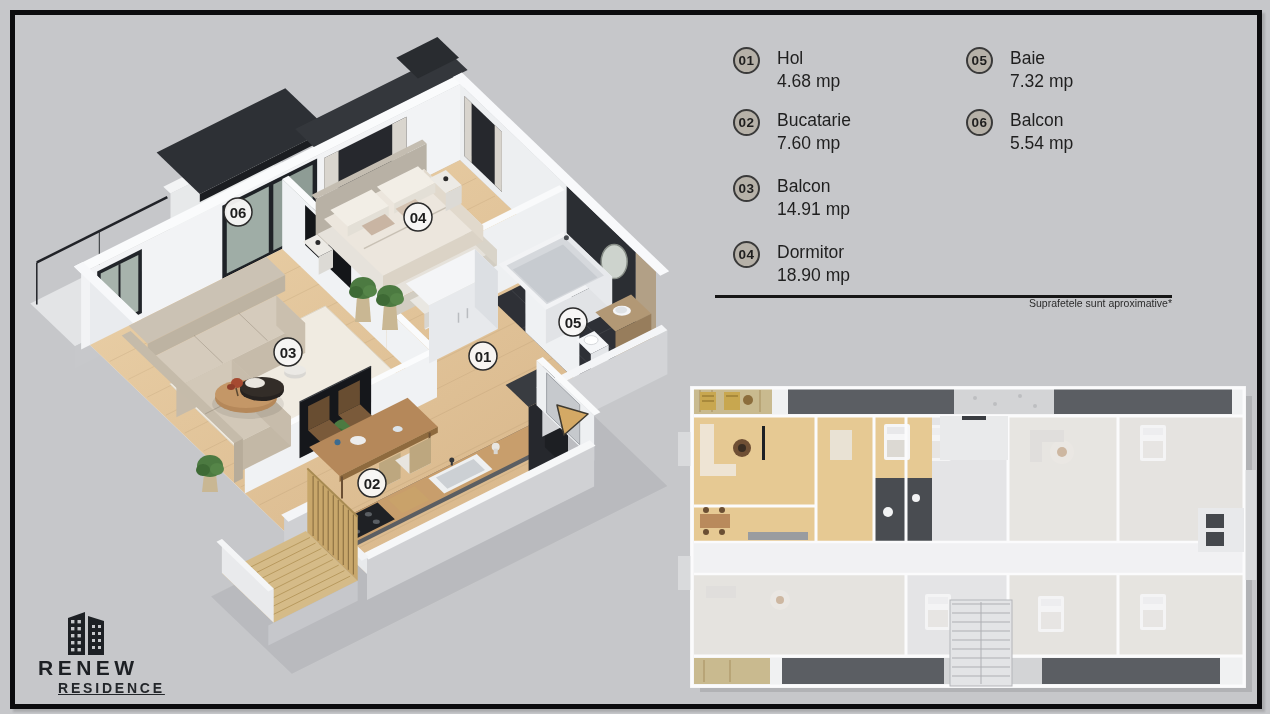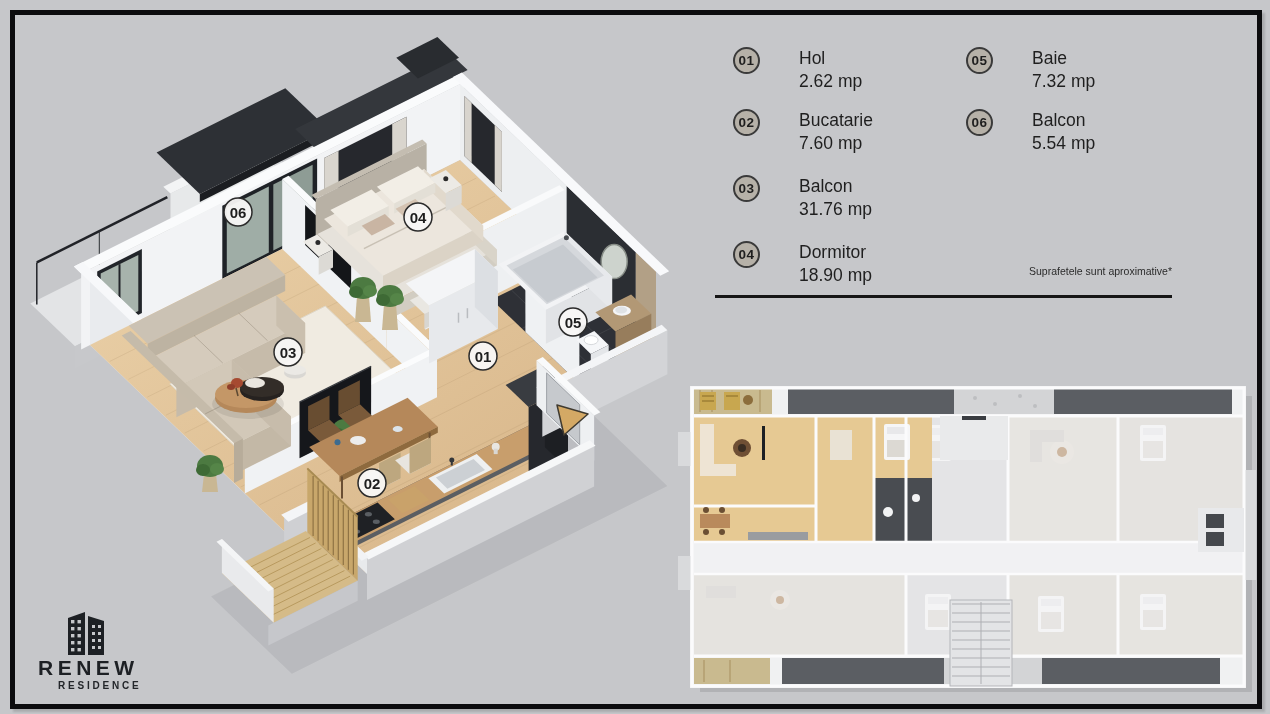--- a/index.html
+++ b/index.html
@@ -9,32 +9,32 @@
   .frame{position:absolute;left:10px;top:10px;width:1242px;height:689px;
     border:5px solid #0c0c0e;z-index:5;pointer-events:none;
     box-shadow:3px 3px 2px rgba(0,0,0,0.14);}
   
   .lg-row{position:absolute;display:flex;gap:17px;z-index:3;}
   .lg-badge{width:27px;height:27px;border-radius:50%;background:#b6b1a8;
     border:2px solid #3a3a3a;color:#1e1e1e;font-size:13.5px;font-weight:700;
     display:flex;align-items:center;justify-content:center;box-sizing:border-box;
     flex:0 0 27px;letter-spacing:.5px;}
   .lg-text{display:flex;flex-direction:column;}
-  .lg-name,.lg-area{font-size:17.5px;line-height:23px;color:#1f1f1f;margin-left:22px;}
+  .lg-name,.lg-area{font-size:17.5px;line-height:23px;color:#1f1f1f;}
   .divider{position:absolute;left:715px;top:295px;width:457px;height:3px;background:#161616;z-index:3;}
-  .disclaimer{position:absolute;left:715px;top:265px;width:457px;text-align:right;
+  .disclaimer{position:absolute;left:715px;top:297px;width:457px;text-align:right;
     font-size:10.5px;color:#2b2b2b;z-index:3;}
   .total{position:absolute;left:777px;top:306px;font-size:18.5px;color:#141414;z-index:3;}
   
   .logo{position:absolute;left:34px;top:604px;width:200px;height:96px;z-index:3;}
   .logo-icon{position:absolute;left:32px;top:4px;}
   .logo-name{position:absolute;left:4px;top:52px;font-size:21px;font-weight:700;
     letter-spacing:4.5px;color:#1d2024;}
-  .logo-sub{position:absolute;left:24px;top:76px;font-size:10px;font-weight:600;
-    letter-spacing:2.8px;color:#23262a;}
+  .logo-sub{position:absolute;left:24px;top:76px;font-size:14px;font-weight:600;
+    letter-spacing:2.8px;color:#23262a;text-decoration:underline;}
 </style>
 </head>
 <body>
 
 <div class="canvas">
 
   <svg id="scene" width="1270" height="714" viewBox="0 0 1270 714">
     <defs>
       <linearGradient id="wg" x1="0" y1="0" x2="1" y2="1">
         <stop offset="0" stop-color="#ecd3ab"></stop>
@@ -414,35 +414,35 @@
           <circle cx="238" cy="212" r="14" fill="#f8f7f5" fill-opacity="0.95" stroke="#2b2b2b" stroke-width="1.5"></circle>
           <text x="238" y="217.5" text-anchor="middle" font-size="15" font-weight="bold" fill="#1d1d1d" font-family="Liberation Sans, sans-serif">06</text>
         </g>
       </g>
   </svg>
 
   <div class="lg-row" style="left:733px;top:47px">
     <span class="lg-badge">01</span>
     <span class="lg-text">
         <span class="lg-name">Hol</span>
-    <span class="lg-area">2.62 mp</span>
+    <span class="lg-area">4.68 mp</span>
       </span>
   </div>
   <div class="lg-row" style="left:733px;top:109px">
     <span class="lg-badge">02</span>
     <span class="lg-text">
         <span class="lg-name">Bucatarie</span>
     <span class="lg-area">7.60 mp</span>
       </span>
   </div>
   <div class="lg-row" style="left:733px;top:175px">
     <span class="lg-badge">03</span>
     <span class="lg-text">
         <span class="lg-name">Balcon</span>
-    <span class="lg-area">31.76 mp</span>
+    <span class="lg-area">14.91 mp</span>
       </span>
   </div>
   <div class="lg-row" style="left:733px;top:241px">
     <span class="lg-badge">04</span>
     <span class="lg-text">
         <span class="lg-name">Dormitor</span>
     <span class="lg-area">18.90 mp</span>
       </span>
   </div>
   <div class="lg-row" style="left:966px;top:47px">

